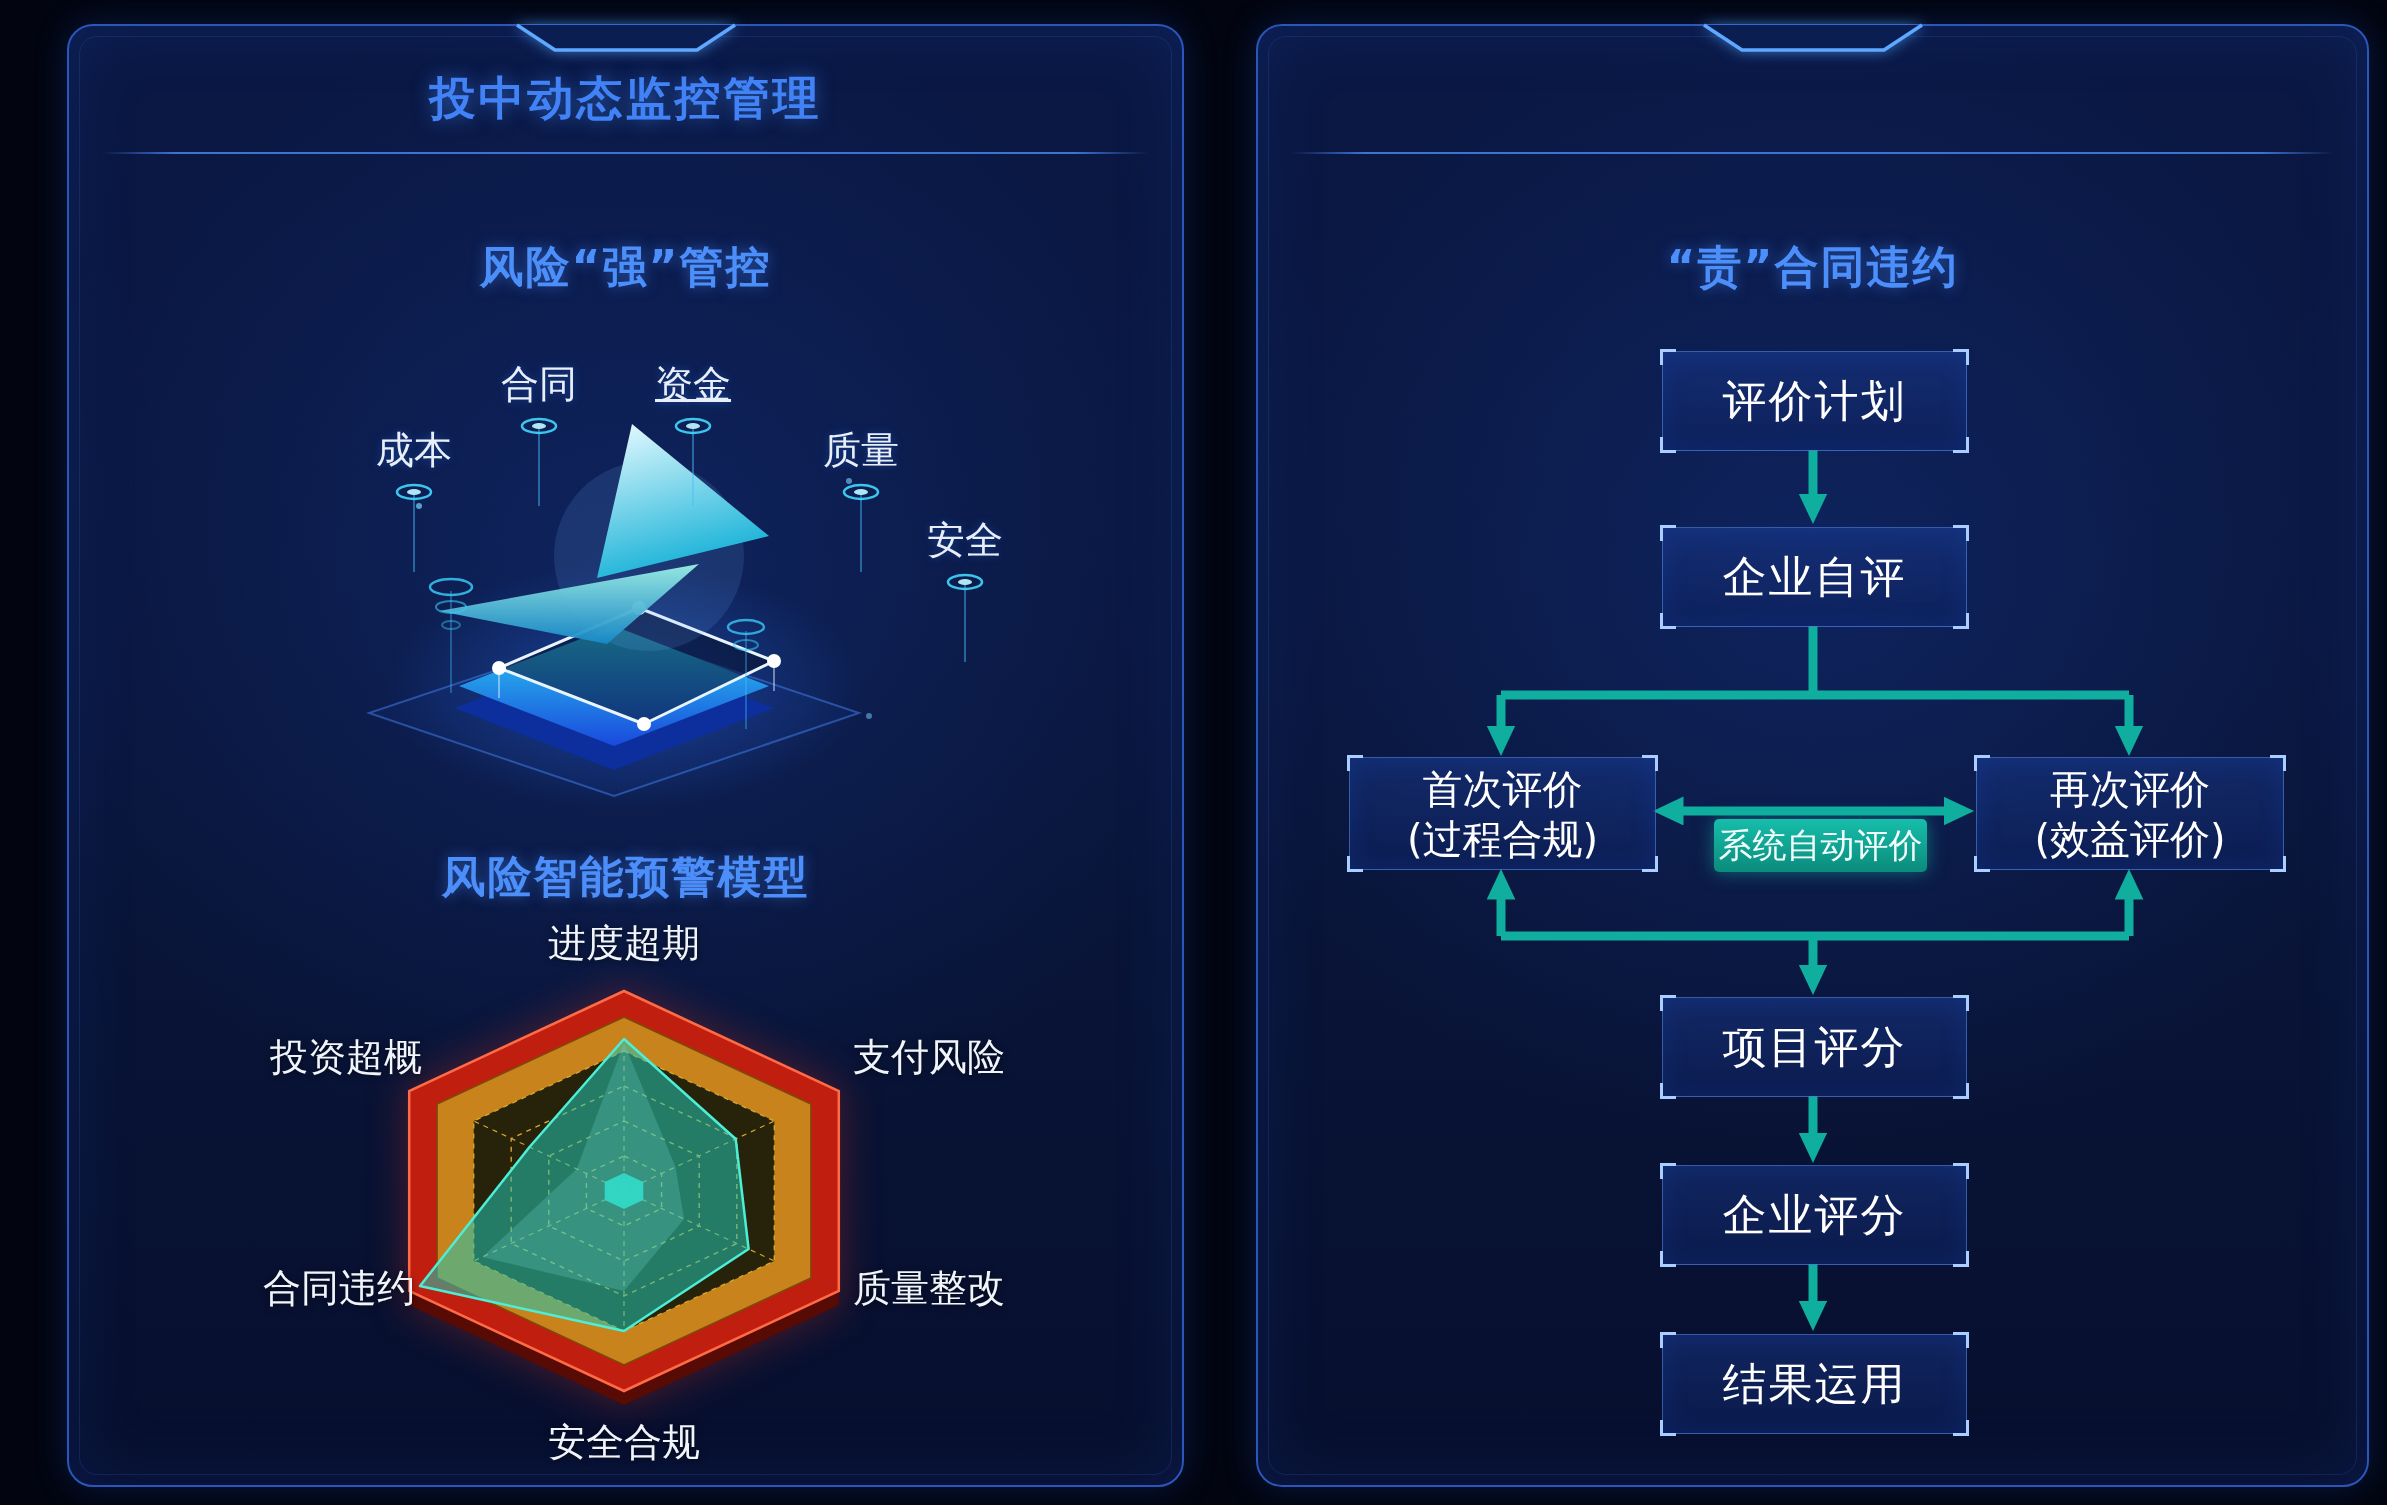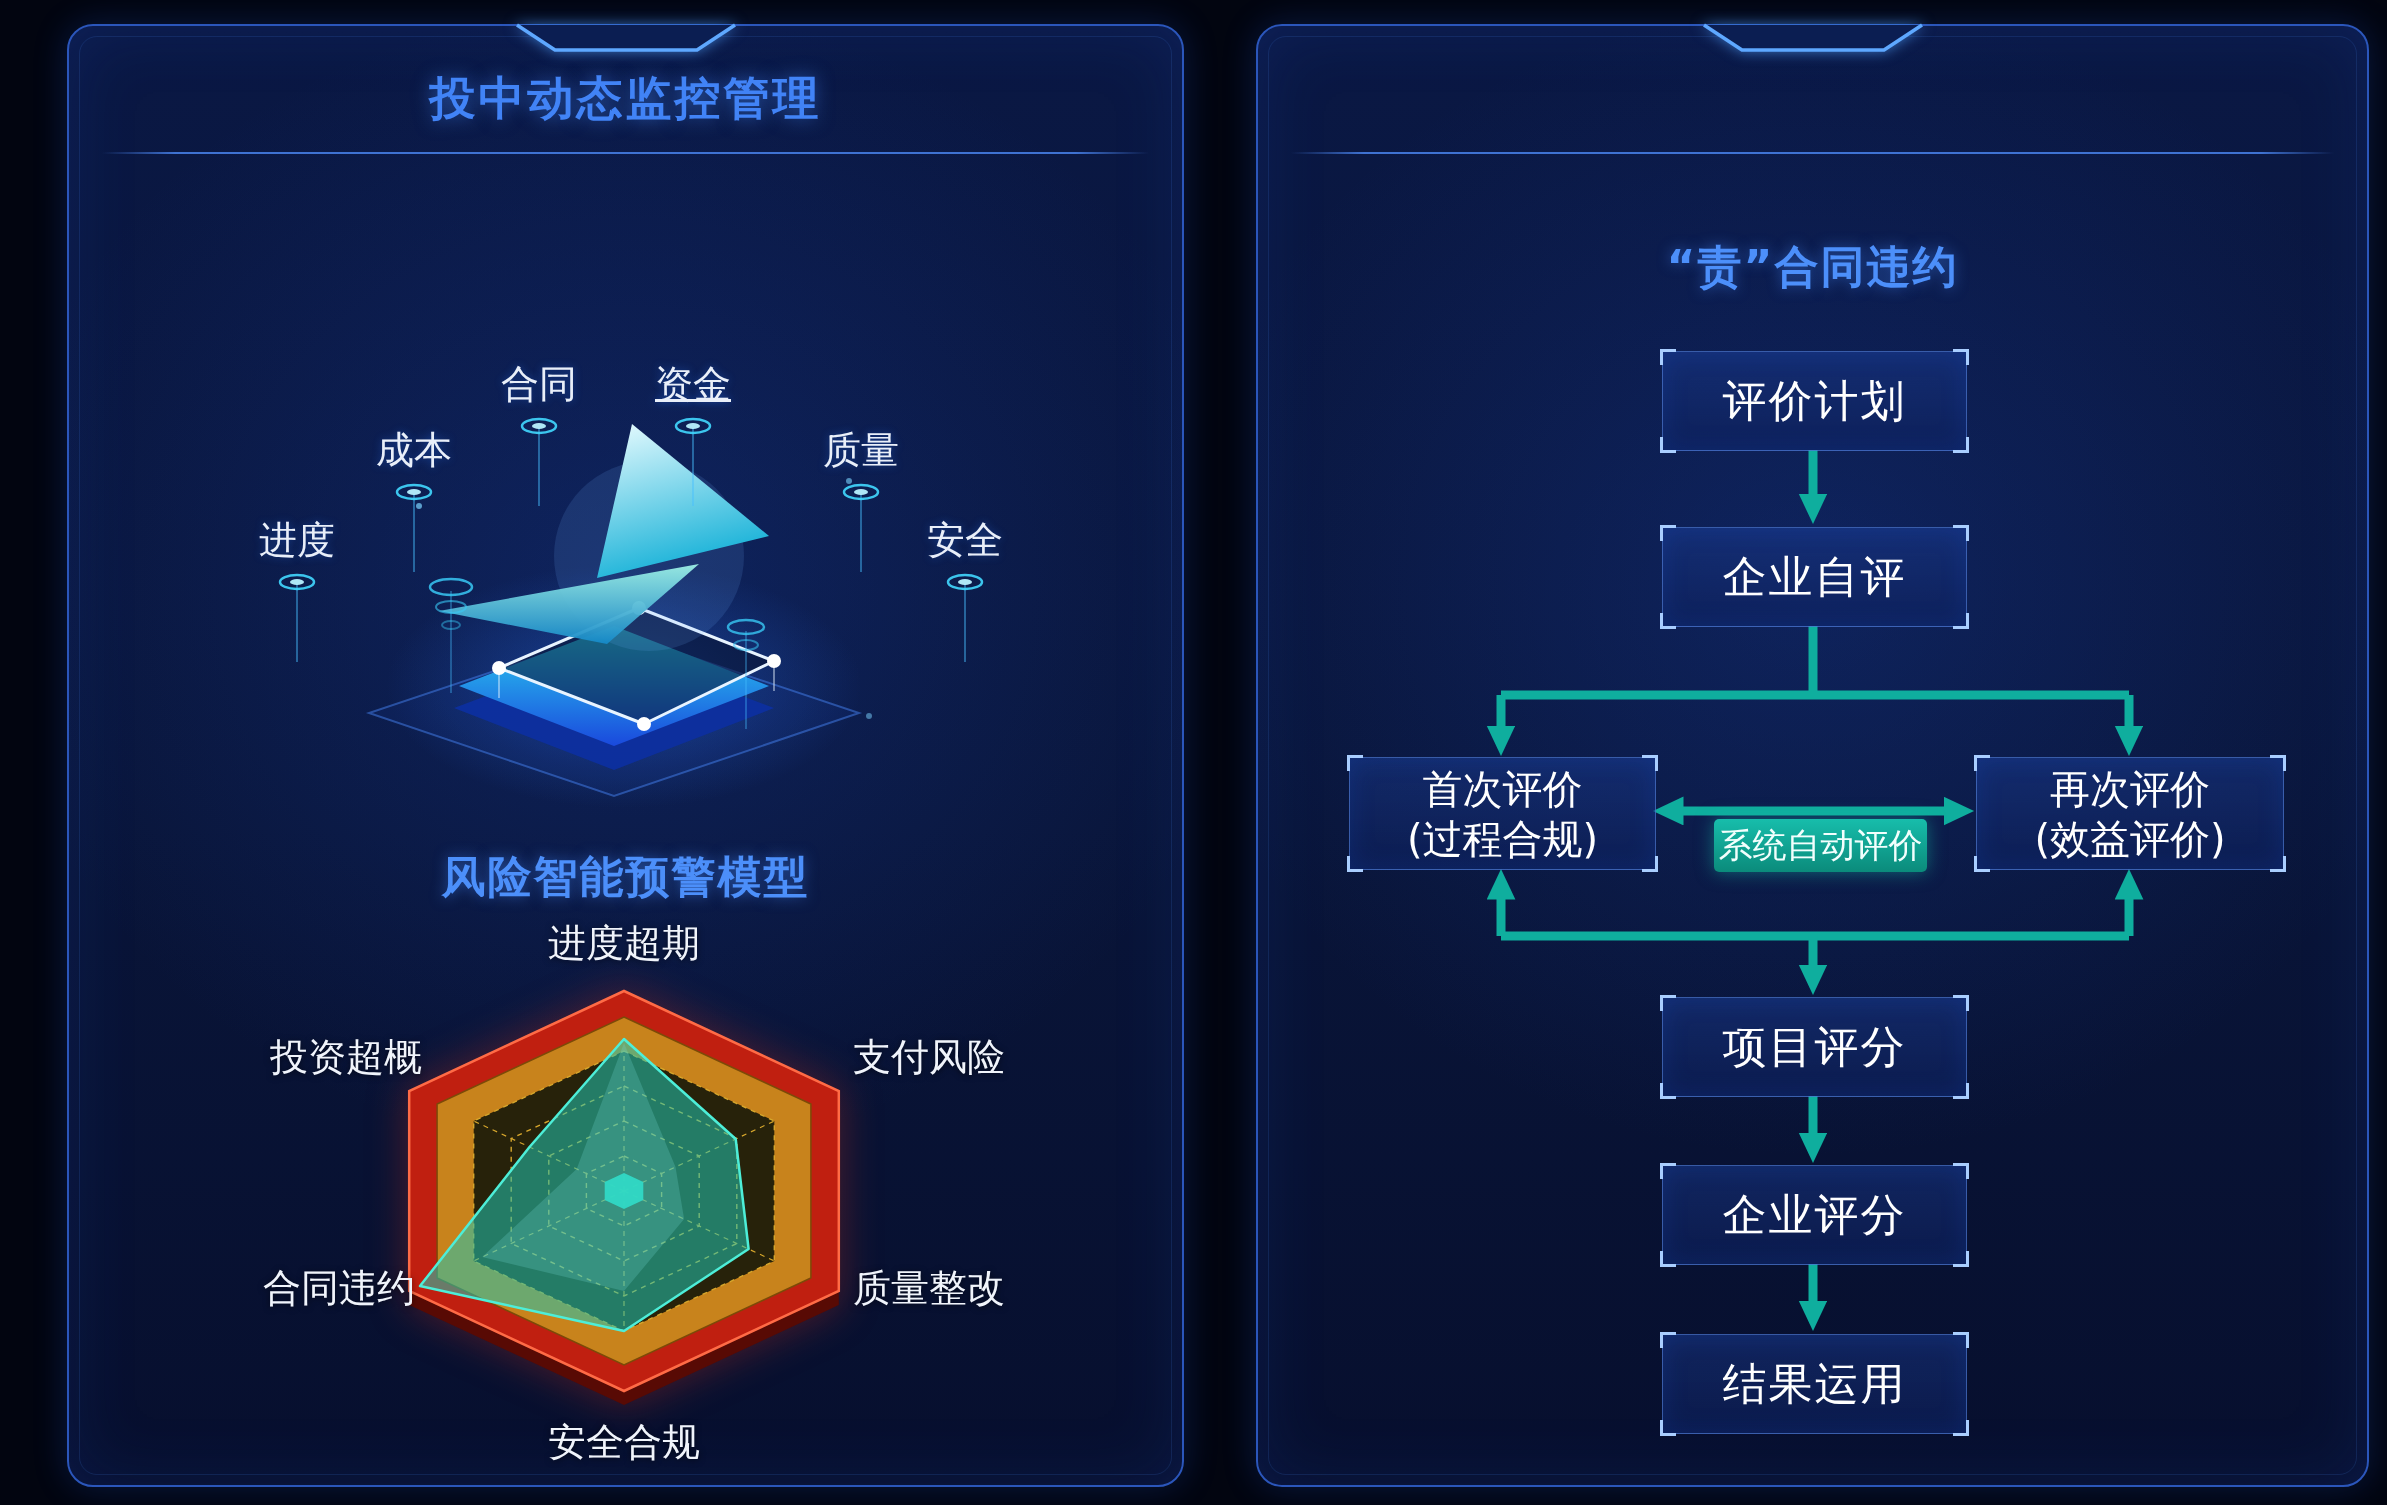--- a/index.html
+++ b/index.html
@@ -90,20 +90,21 @@
 </style>
 </head>
 <body>
 
 <div class="panel" id="panel-left">
   <svg class="notch" width="230" height="32" viewBox="0 0 230 32">
     <path d="M6,3 L44,28 L186,28 L224,3" fill="#0b1e52" stroke="#5ea8ff" stroke-width="3.5" stroke-linejoin="round"></path>
   </svg>
   <div class="panel-title">投中动态监控管理</div>
   <div class="divider"></div>
+  <div class="panel-subtitle">风险“强”管控</div>
 
   <svg class="center-graphic" style="left:280px;top:360px;" width="560" height="440" viewBox="0 0 560 440">
     <defs>
       <linearGradient id="lgPlane" x1="0" y1="0" x2="0.3" y2="1">
         <stop offset="0" stop-color="#eafcff"></stop>
           <stop offset="1" stop-color="#18b2d8"></stop>
       </linearGradient>
       <linearGradient id="lgPlane2" x1="0" y1="0" x2="0" y2="1">
         <stop offset="0" stop-color="#9df0e6"></stop>
           <stop offset="1" stop-color="#1589c8"></stop>
@@ -129,28 +130,20 @@
     <circle cx="425" cy="275" r="7" fill="#ffffff"></circle>
     <circle cx="295" cy="338" r="7" fill="#ffffff"></circle>
     <circle cx="300" cy="170" r="95" fill="rgba(110,180,255,.14)"></circle>
     <polygon points="90,225 350,178 258,258" fill="url(#lgPlane2)" opacity=".95"></polygon>
     <polygon points="283,38 420,150 248,192" fill="url(#lgPlane)"></polygon>
     <circle cx="70" cy="120" r="3" fill="#7cd4ff" opacity=".7"></circle>
     <circle cx="500" cy="95" r="3" fill="#7cd4ff" opacity=".6"></circle>
     <circle cx="520" cy="330" r="3" fill="#7cd4ff" opacity=".5"></circle>
   </svg>
 
-  <div class="pin" style="left:158px;top:489px;">
-    <div class="pin-label">进度</div>
-    <svg class="pin-icon" width="46" height="100" viewBox="0 0 46 100">
-      <line x1="23" y1="14" x2="23" y2="92" stroke="rgba(70,190,255,.45)" stroke-width="2"></line>
-      <ellipse cx="23" cy="12" rx="17" ry="7" fill="none" stroke="#41d8ff" stroke-width="2.5" opacity=".9"></ellipse>
-      <ellipse cx="23" cy="12" rx="7" ry="3" fill="#b8f1ff" opacity=".95"></ellipse>
-    </svg>
-  </div>
   <div class="pin" style="left:275px;top:399px;">
     <div class="pin-label">成本</div>
     <svg class="pin-icon" width="46" height="100" viewBox="0 0 46 100">
       <line x1="23" y1="14" x2="23" y2="92" stroke="rgba(70,190,255,.45)" stroke-width="2"></line>
       <ellipse cx="23" cy="12" rx="17" ry="7" fill="none" stroke="#41d8ff" stroke-width="2.5" opacity=".9"></ellipse>
       <ellipse cx="23" cy="12" rx="7" ry="3" fill="#b8f1ff" opacity=".95"></ellipse>
     </svg>
   </div>
   <div class="pin" style="left:400px;top:333px;">
     <div class="pin-label">合同</div>

